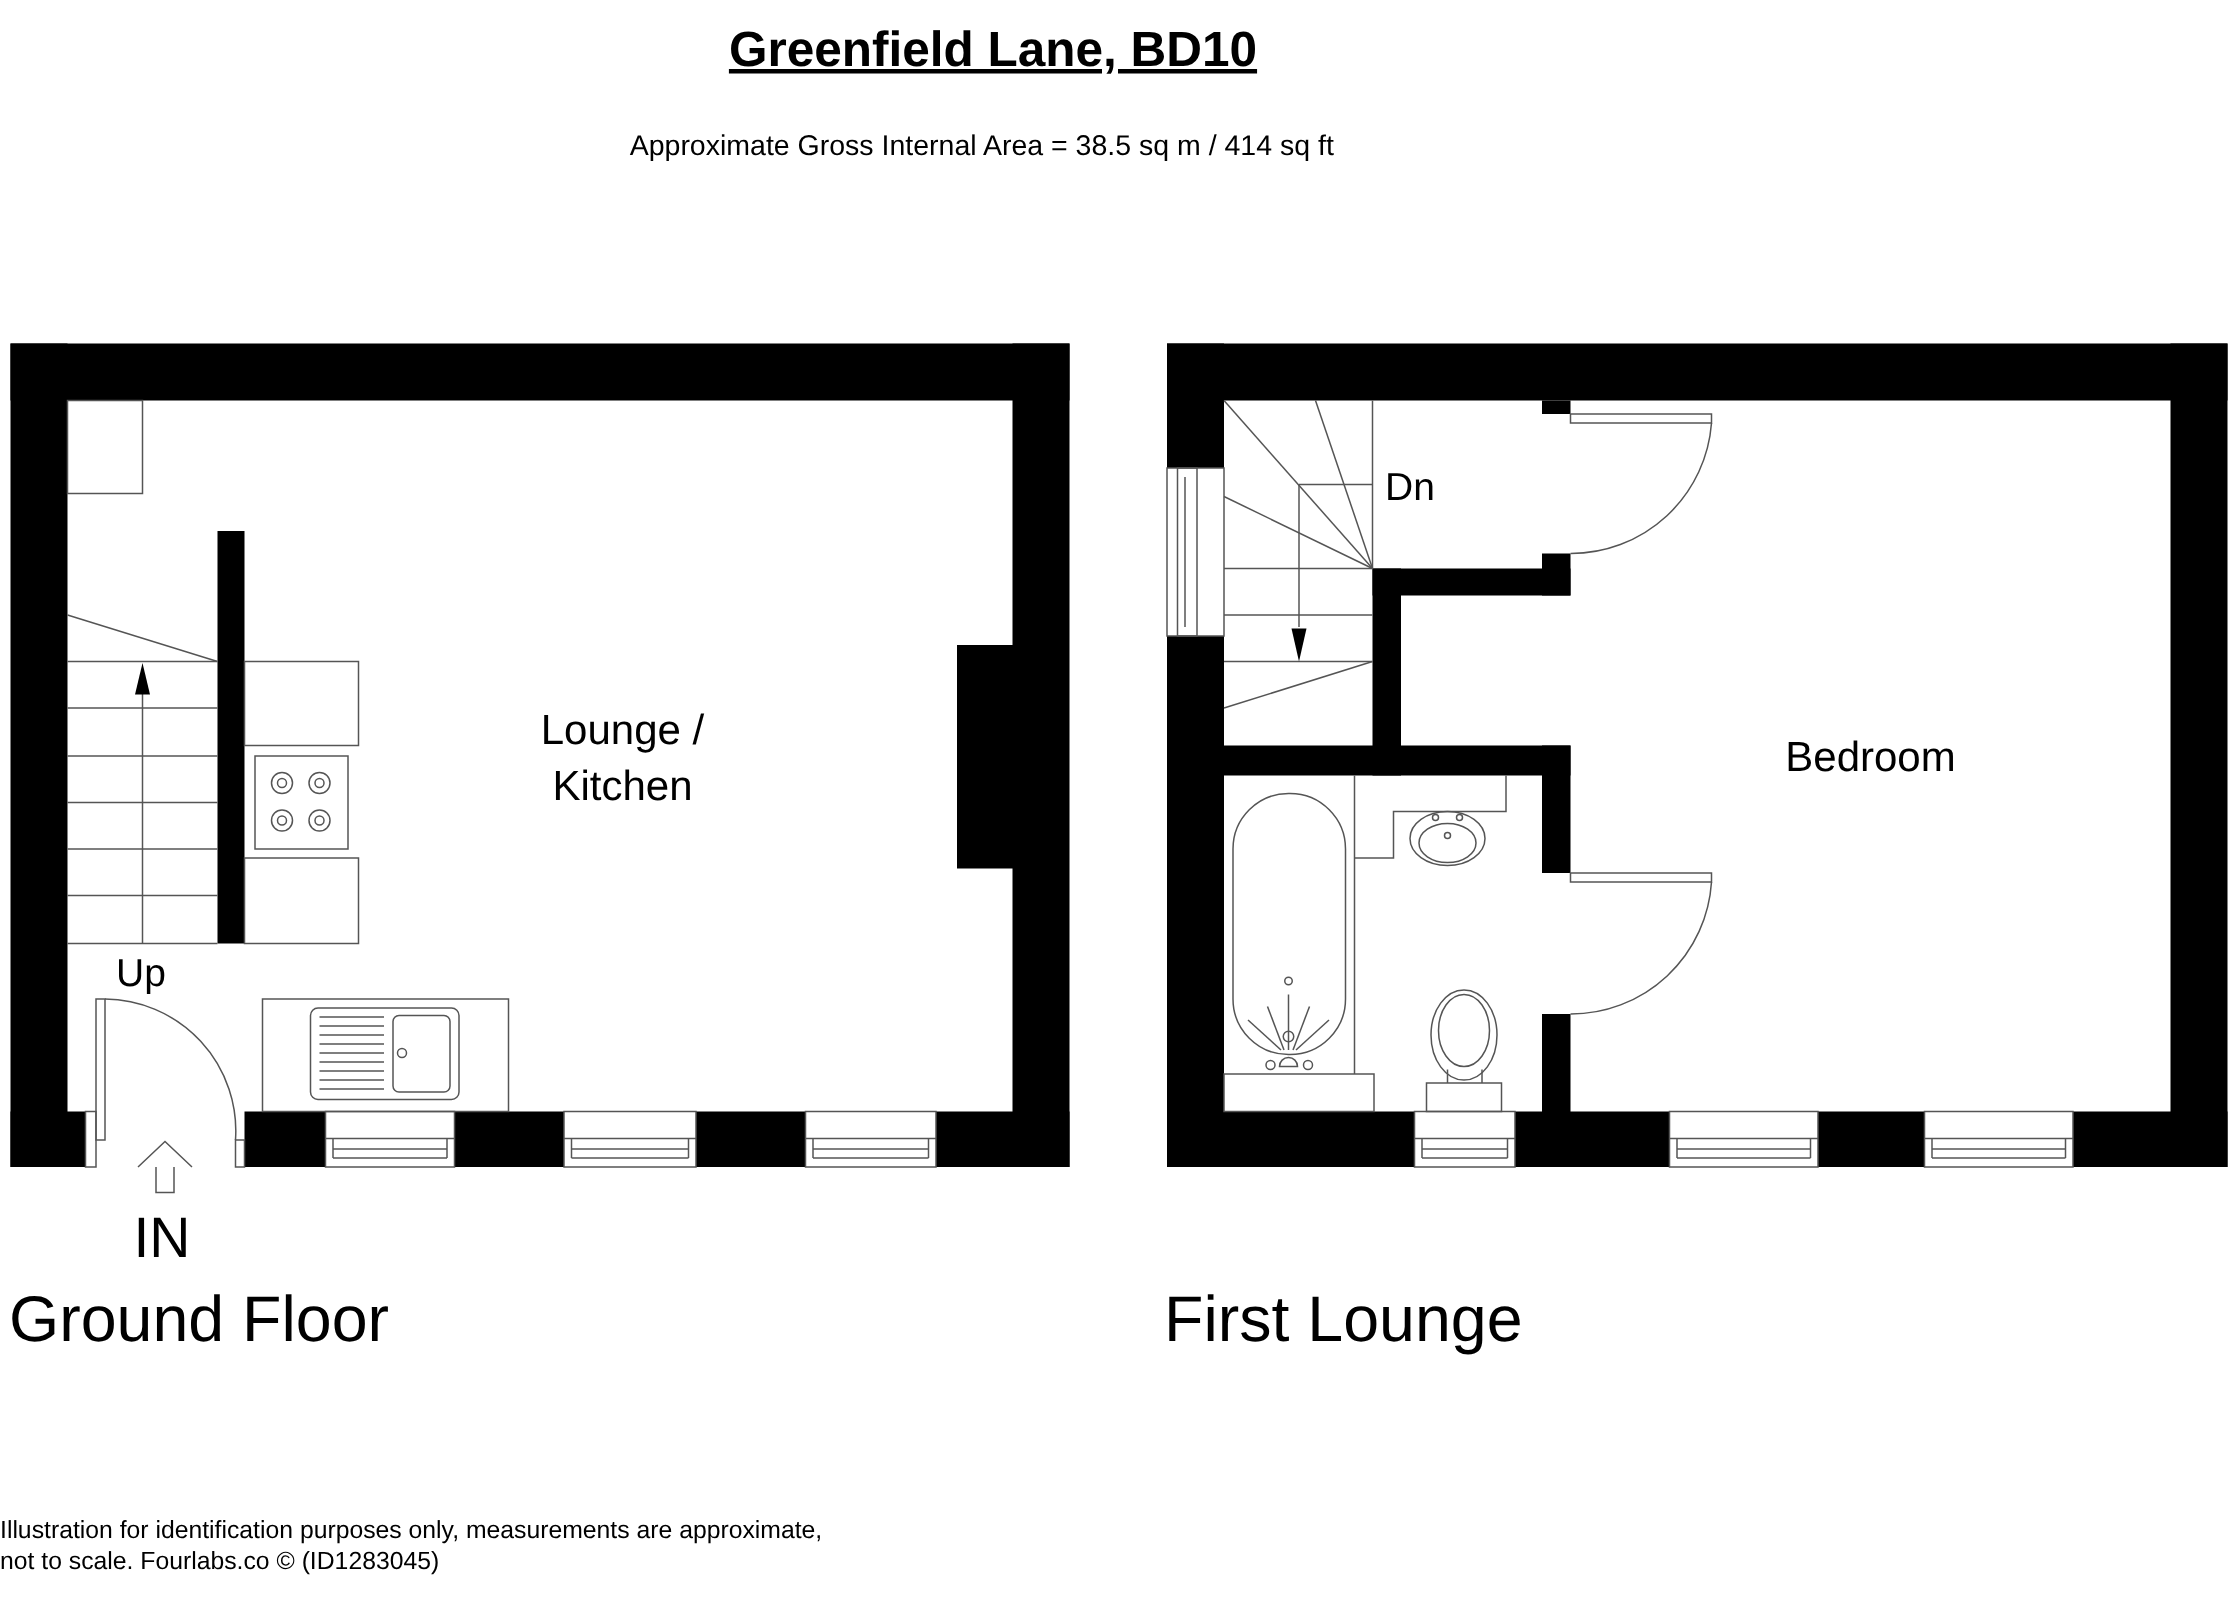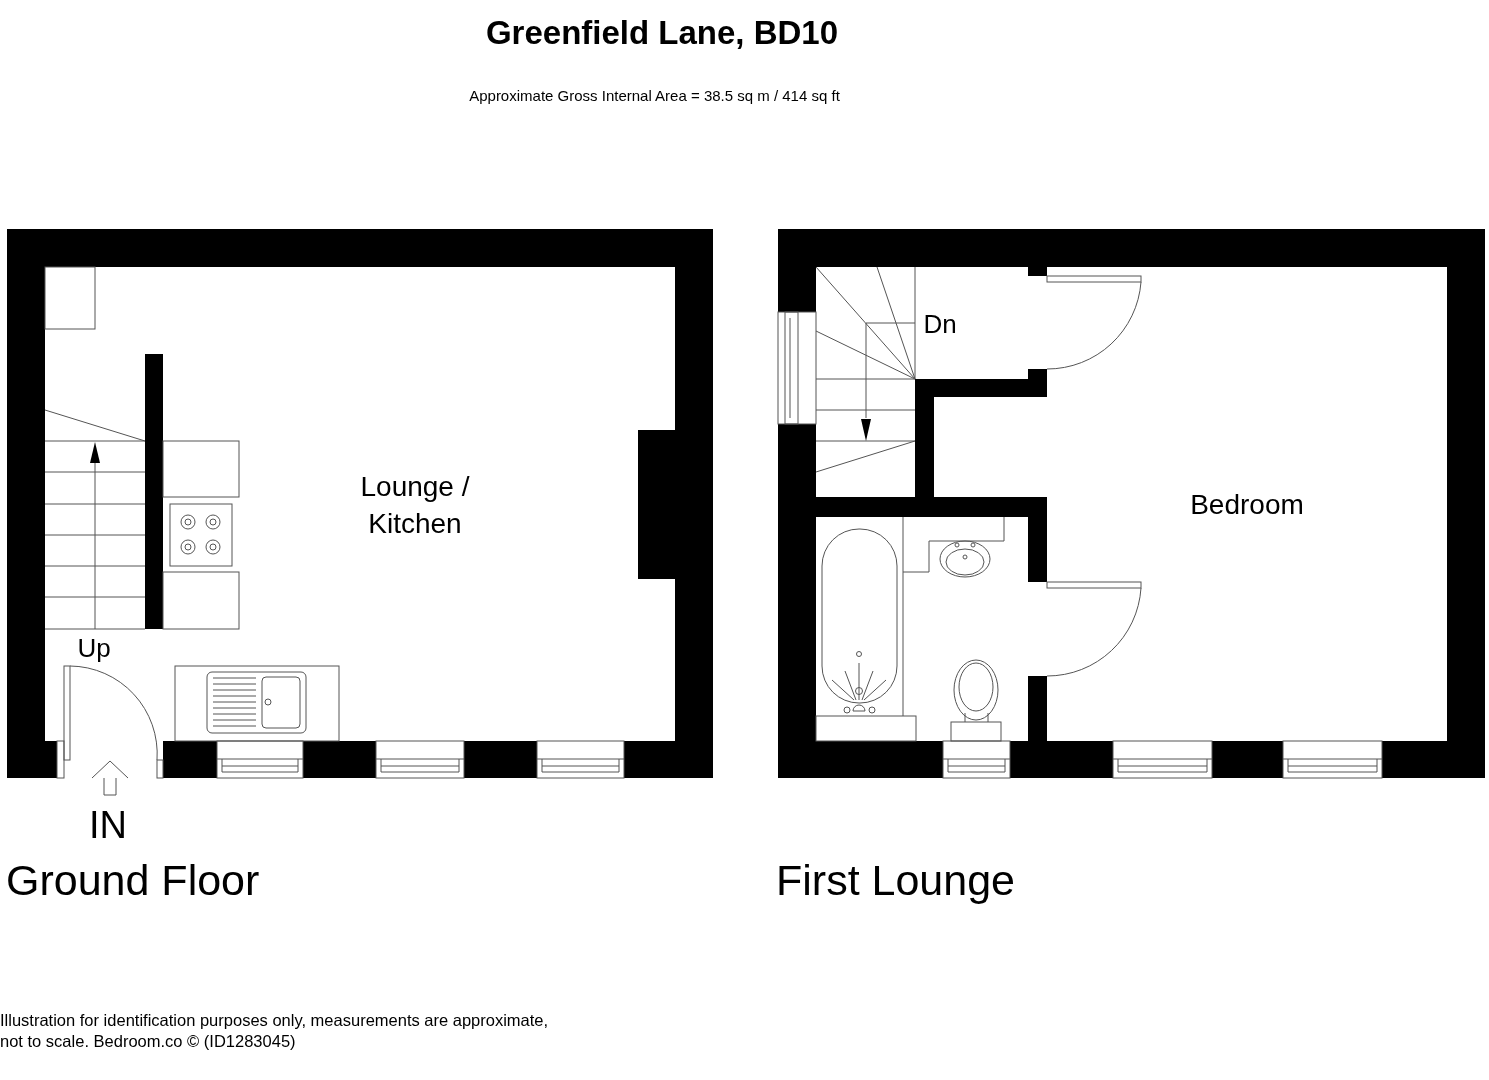--- a/index.html
+++ b/index.html
@@ -1,18 +1,18 @@
 <!DOCTYPE html>
 <html><head>
 <meta charset="utf-8">
 <style>
   html, body { margin:0; padding:0; background:#ffffff; }
   body { width:1489px; height:1080px; position:relative; overflow:hidden; font-family:"Liberation Sans", sans-serif; color:#000; }
-  .title { position:absolute; top:14px; left:0; width:1324px; text-align:center; font-size:33px; font-weight:bold; }
-  .subtitle { position:absolute; top:87px; left:0; width:1309px; text-align:center; font-size:15px; }
+  .title { position:absolute; top:14px; left:0; width:1324px; text-align:center; font-size:33px; font-weight:bold;text-decoration:underline; }
+  .subtitle { position:absolute; top:87px; left:0; width:1309px; text-align:center; font-size:19px; }
   .footer { position:absolute; top:1010px; left:0; width:1489px; text-align:left; font-size:16.5px; line-height:21px; }
   .floor-label { position:absolute; top:856px; font-size:43px; font-weight:normal; }
   svg.plan { position:absolute; left:0; top:0; }
   .room-label { font-family:"Liberation Sans", sans-serif; font-size:28px; fill:#000; }
 </style>
 </head>
 <body>
 
 <div class="title">Greenfield Lane, BD10</div>
 <div class="subtitle">Approximate Gross Internal Area = 38.5 sq m / 414 sq ft</div>
@@ -212,14 +212,14 @@
     <text class="room-label" x="940" y="333" text-anchor="middle" style="font-size:26px">Dn</text>
     <text class="room-label" x="1247" y="514" text-anchor="middle">Bedroom</text>
   </g>
 </svg>
 
 <div class="floor-label" style="left:6px;">Ground Floor</div>
 <div class="floor-label" style="left:776px;">First Lounge</div>
 
 <div class="footer">
   <div>Illustration for identification purposes only, measurements are approximate,</div>
-  <div>not to scale. Bedroom.co © (ID1283045)</div>
+  <div>not to scale. Fourlabs.co © (ID1283045)</div>
 </div>
 
 </body></html>

